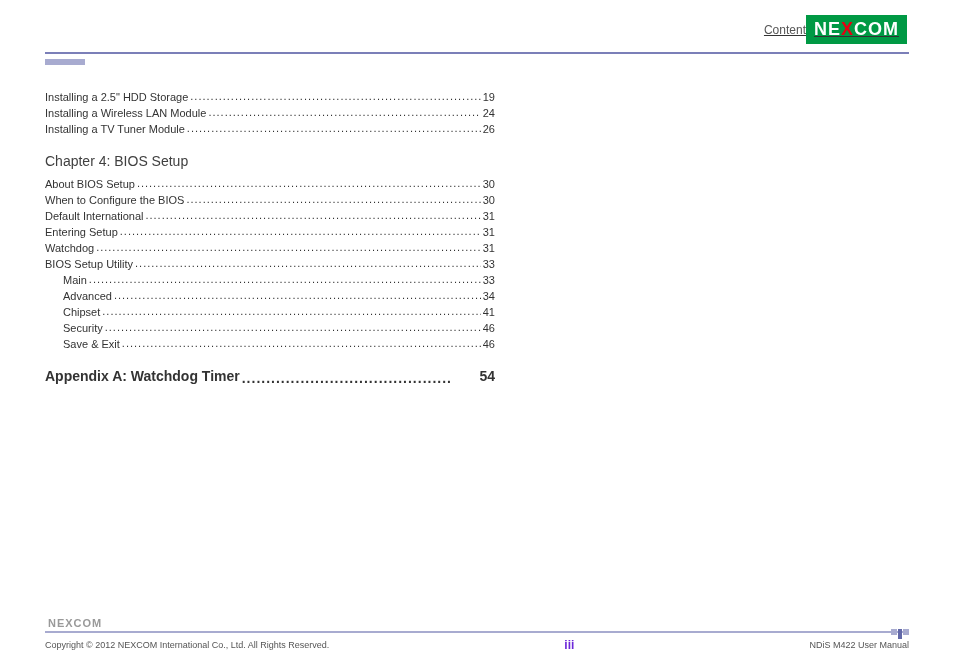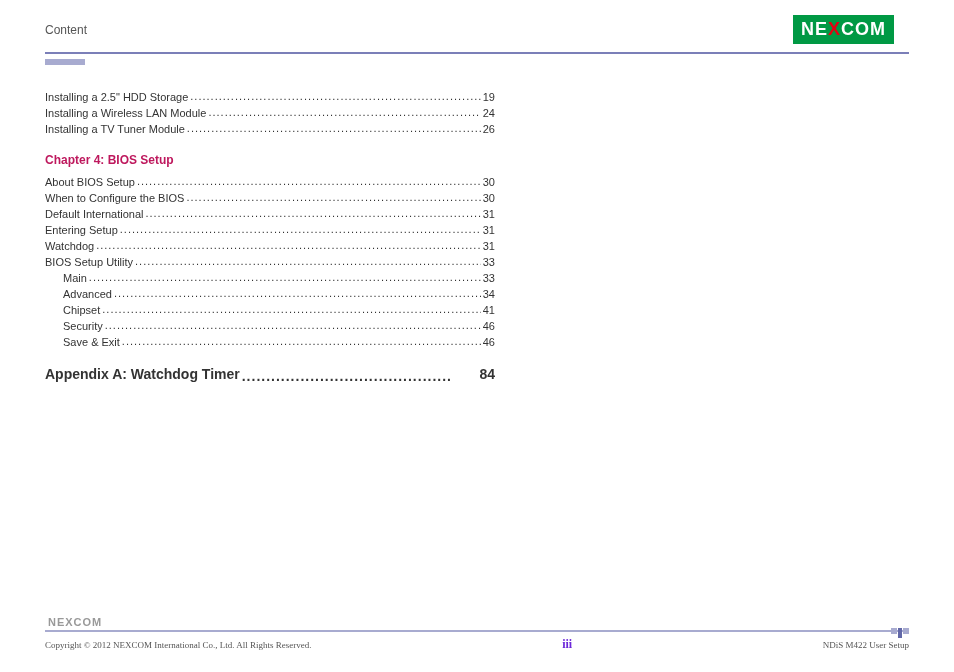--- a/index.html
+++ b/index.html
@@ -10,23 +10,24 @@
     body {
       font-family: Arial, Helvetica, sans-serif;
       background: #ffffff;
       width: 954px;
       height: 672px;
       position: relative;
       color: #333;
     }
     .header {
       display: flex;
-      justify-content: space-between;
+      justify-content: flex-end;
       align-items: center;
-      padding: 15px 60px 8px 45px;
+      padding: 15px 47px 8px 45px;
+      text-decoration: underline;
     }
     .header-title {
       font-size: 12px;
       color: #555;
     }
     .logo-box {
       background: #009944;
       padding: 4px 8px;
       display: inline-block;
     }
@@ -81,23 +82,23 @@
       color: #333;
       letter-spacing: 1px;
     }
     .toc-page {
       flex-shrink: 0;
     }
     .toc-indent {
       padding-left: 18px;
     }
     .chapter-heading {
-      font-size: 12px;
-      font-weight: bold;
-      color: #be185d;
+      font-size: 14px;
+      font-weight: normal;
+      color: #404040;
       margin: 18px 0 8px 0;
     }
     .appendix-line {
       display: flex;
       align-items: flex-end;
       font-size: 14px;
       font-weight: bold;
       color: #333;
       margin-top: 18px;
       white-space: nowrap;
@@ -154,21 +155,20 @@
       width: 4px;
       height: 10px;
       vertical-align: bottom;
     }
     .footer-row {
       display: flex;
       justify-content: space-between;
       align-items: center;
       font-size: 9px;
       color: #555;
-      font-family: Liberation Serif, serif;
     }
     .page-num {
       font-size: 12px;
       font-weight: bold;
       color: #6d28d9;
     }
   </style>
 </head>
 <body>
 
@@ -256,30 +256,30 @@
       <div class="toc-line toc-indent">
         <span class="toc-title">Save &amp; Exit</span>
         <span class="toc-dots"></span>
         <span class="toc-page">46</span>
       </div>
     </div>
 
   <div class="appendix-line">
     <span class="toc-title">Appendix A: Watchdog Timer</span>
     <span class="appendix-dots"></span>
-    <span class="toc-page">84</span>
+    <span class="toc-page">54</span>
   </div>
 
 </div>
 
 <div class="footer">
   <div class="footer-line">
     <span class="footer-logo">NEXCOM</span>
     <span class="footer-squares">
       <span class="footer-sq"></span><span class="footer-sq dark"></span><span class="footer-sq"></span>
     </span>
   </div>
   <div class="footer-row">
     <span>Copyright © 2012 NEXCOM International Co., Ltd. All Rights Reserved.</span>
     <span class="page-num">iii</span>
-    <span>NDiS M422 User Setup</span>
+    <span>NDiS M422 User Manual</span>
   </div>
 </div>
 
 </body></html>

